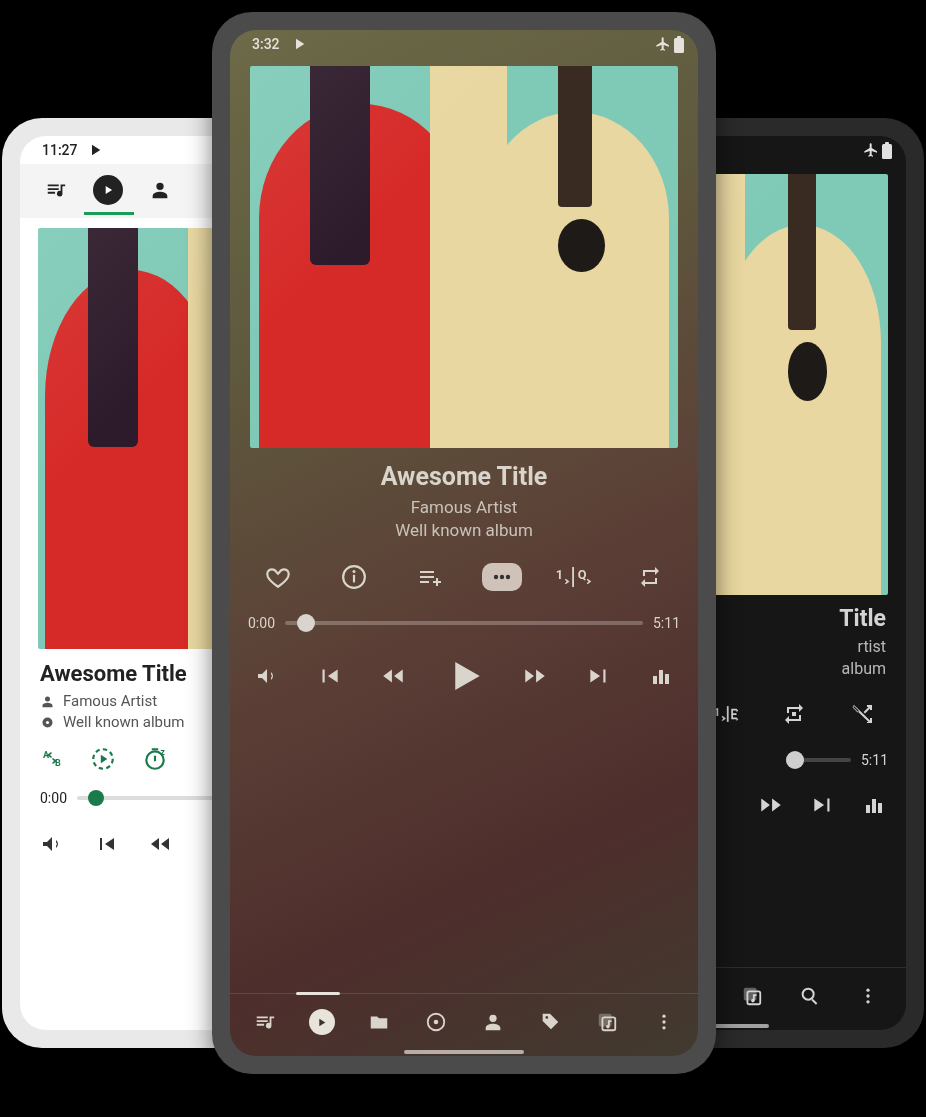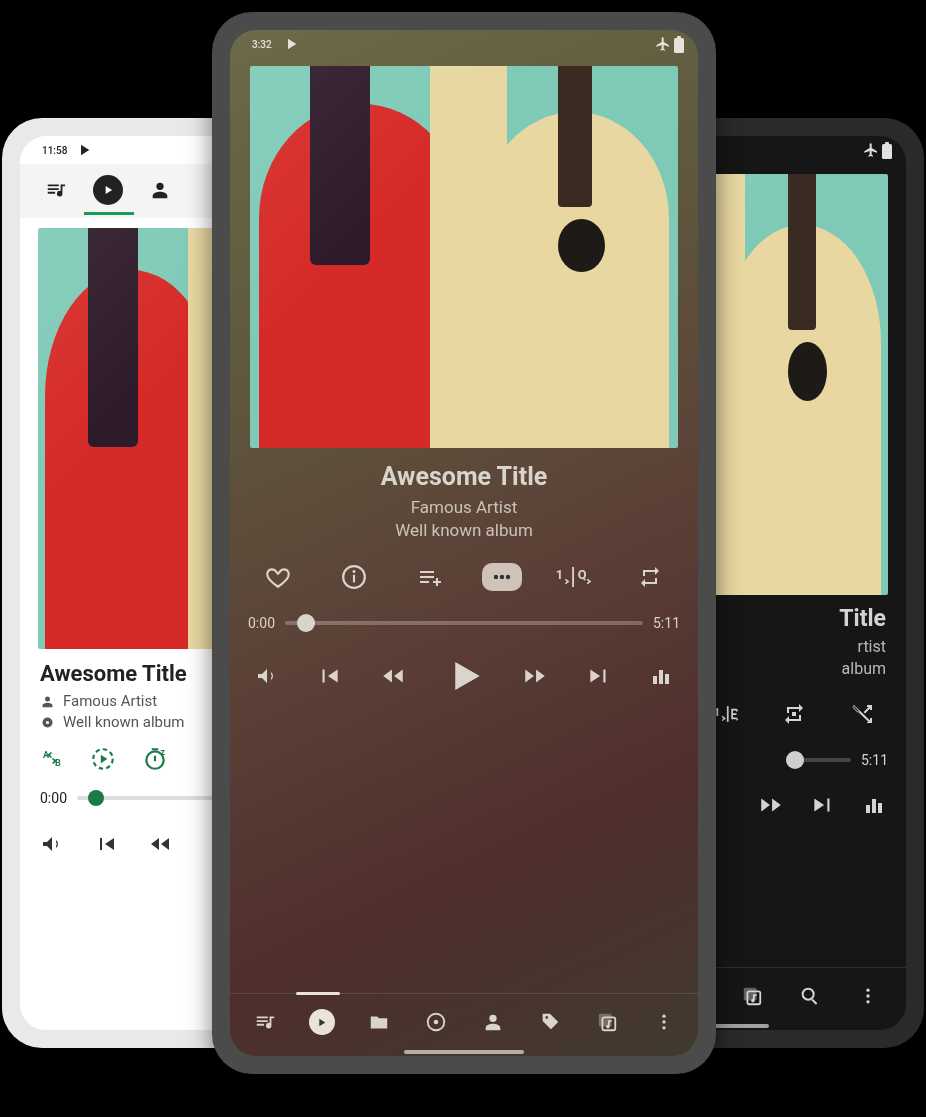--- a/index.html
+++ b/index.html
@@ -2,21 +2,21 @@
 <html><head>
 <meta charset="utf-8">
 <style>
 *{margin:0;padding:0;box-sizing:border-box;font-family:Roboto,Arial,sans-serif;}
 html,body{width:926px;height:1117px;background:#000;overflow:hidden;}
 .stage{position:relative;width:926px;height:1117px;}
 
 
 .phone{position:absolute;border-radius:40px;padding:18px;box-shadow:0 8px 25px rgba(0,0,0,.5);}
 .screen{width:100%;height:100%;border-radius:26px;overflow:hidden;position:relative;display:flex;flex-direction:column;}
-.statusbar{height:28px;display:flex;align-items:center;padding:0 14px 0 22px;font-size:10px;font-weight:500;}
+.statusbar{height:28px;display:flex;align-items:center;padding:0 14px 0 22px;font-size:14px;font-weight:500;}
 .statusbar .spacer{flex:1;}
 .statusbar .ic{margin-left:3px;}
 
 
 .art{margin:8px 20px 14px;aspect-ratio:1.12/1;border-radius:2px;position:relative;overflow:hidden;}
 .art .bg{position:absolute;inset:0;background:#7fcab7;}
 .art .g1{position:absolute;left:2%;top:10%;width:48%;height:100%;background:#d62a28;border-radius:50% 50% 8% 8%/30% 30% 8% 8%;}
 .art .g1n{position:absolute;left:14%;top:-8%;width:14%;height:60%;background:#2d1a2a;border-radius:6px;}
 .art .g2{position:absolute;left:42%;top:-6%;width:18%;height:120%;background:#e8d7a0;border-radius:10px;}
 .art .g3{position:absolute;right:2%;top:12%;width:44%;height:100%;background:#e8d7a0;border-radius:50% 50% 8% 8%/28% 28% 8% 8%;}
@@ -91,21 +91,21 @@
 .sc{stroke:currentColor;fill:none;}
 </style>
 </head>
 <body>
 
 <div class="stage">
 
 <div class="phone left">
  <div class="screen">
   <div class="statusbar">
-    <span>11:58</span>
+    <span>11:27</span>
     <span class="ic" style="margin-left:8px;">
       <svg width="18" height="18" viewBox="0 0 24 24">
               <path class="fc" d="M8 5v14l11-7z"></path>
             </svg>
     </span>
     <span class="spacer"></span>
   </div>
 
   <div class="tabsL">
     <div class="tbtn">

